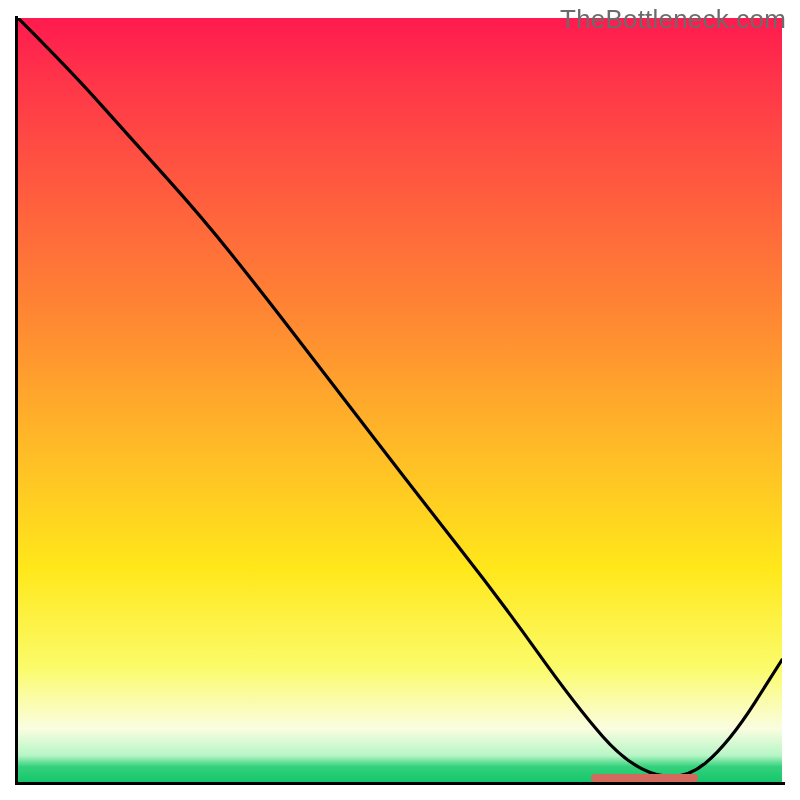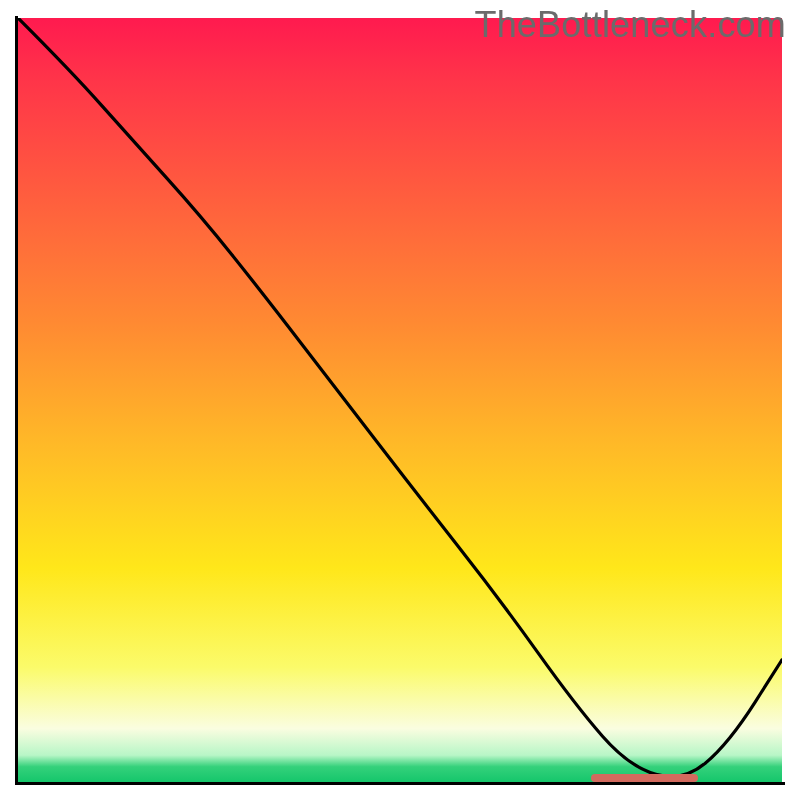--- a/index.html
+++ b/index.html
@@ -14,21 +14,21 @@
   .wrap {
     position: relative;
     width: 800px;
     height: 800px;
   }
   .watermark {
     position: absolute;
     top: 4px;
     right: 14px;
     color: #6b6b6b;
-    font-size: 36px;
+    font-size: 26px;
     font-weight: 500;
     letter-spacing: 0.2px;
     z-index: 20;
   }
   .plot-area {
     position: absolute;
     left: 18px;
     top: 18px;
     width: 764px;
     height: 764px;

